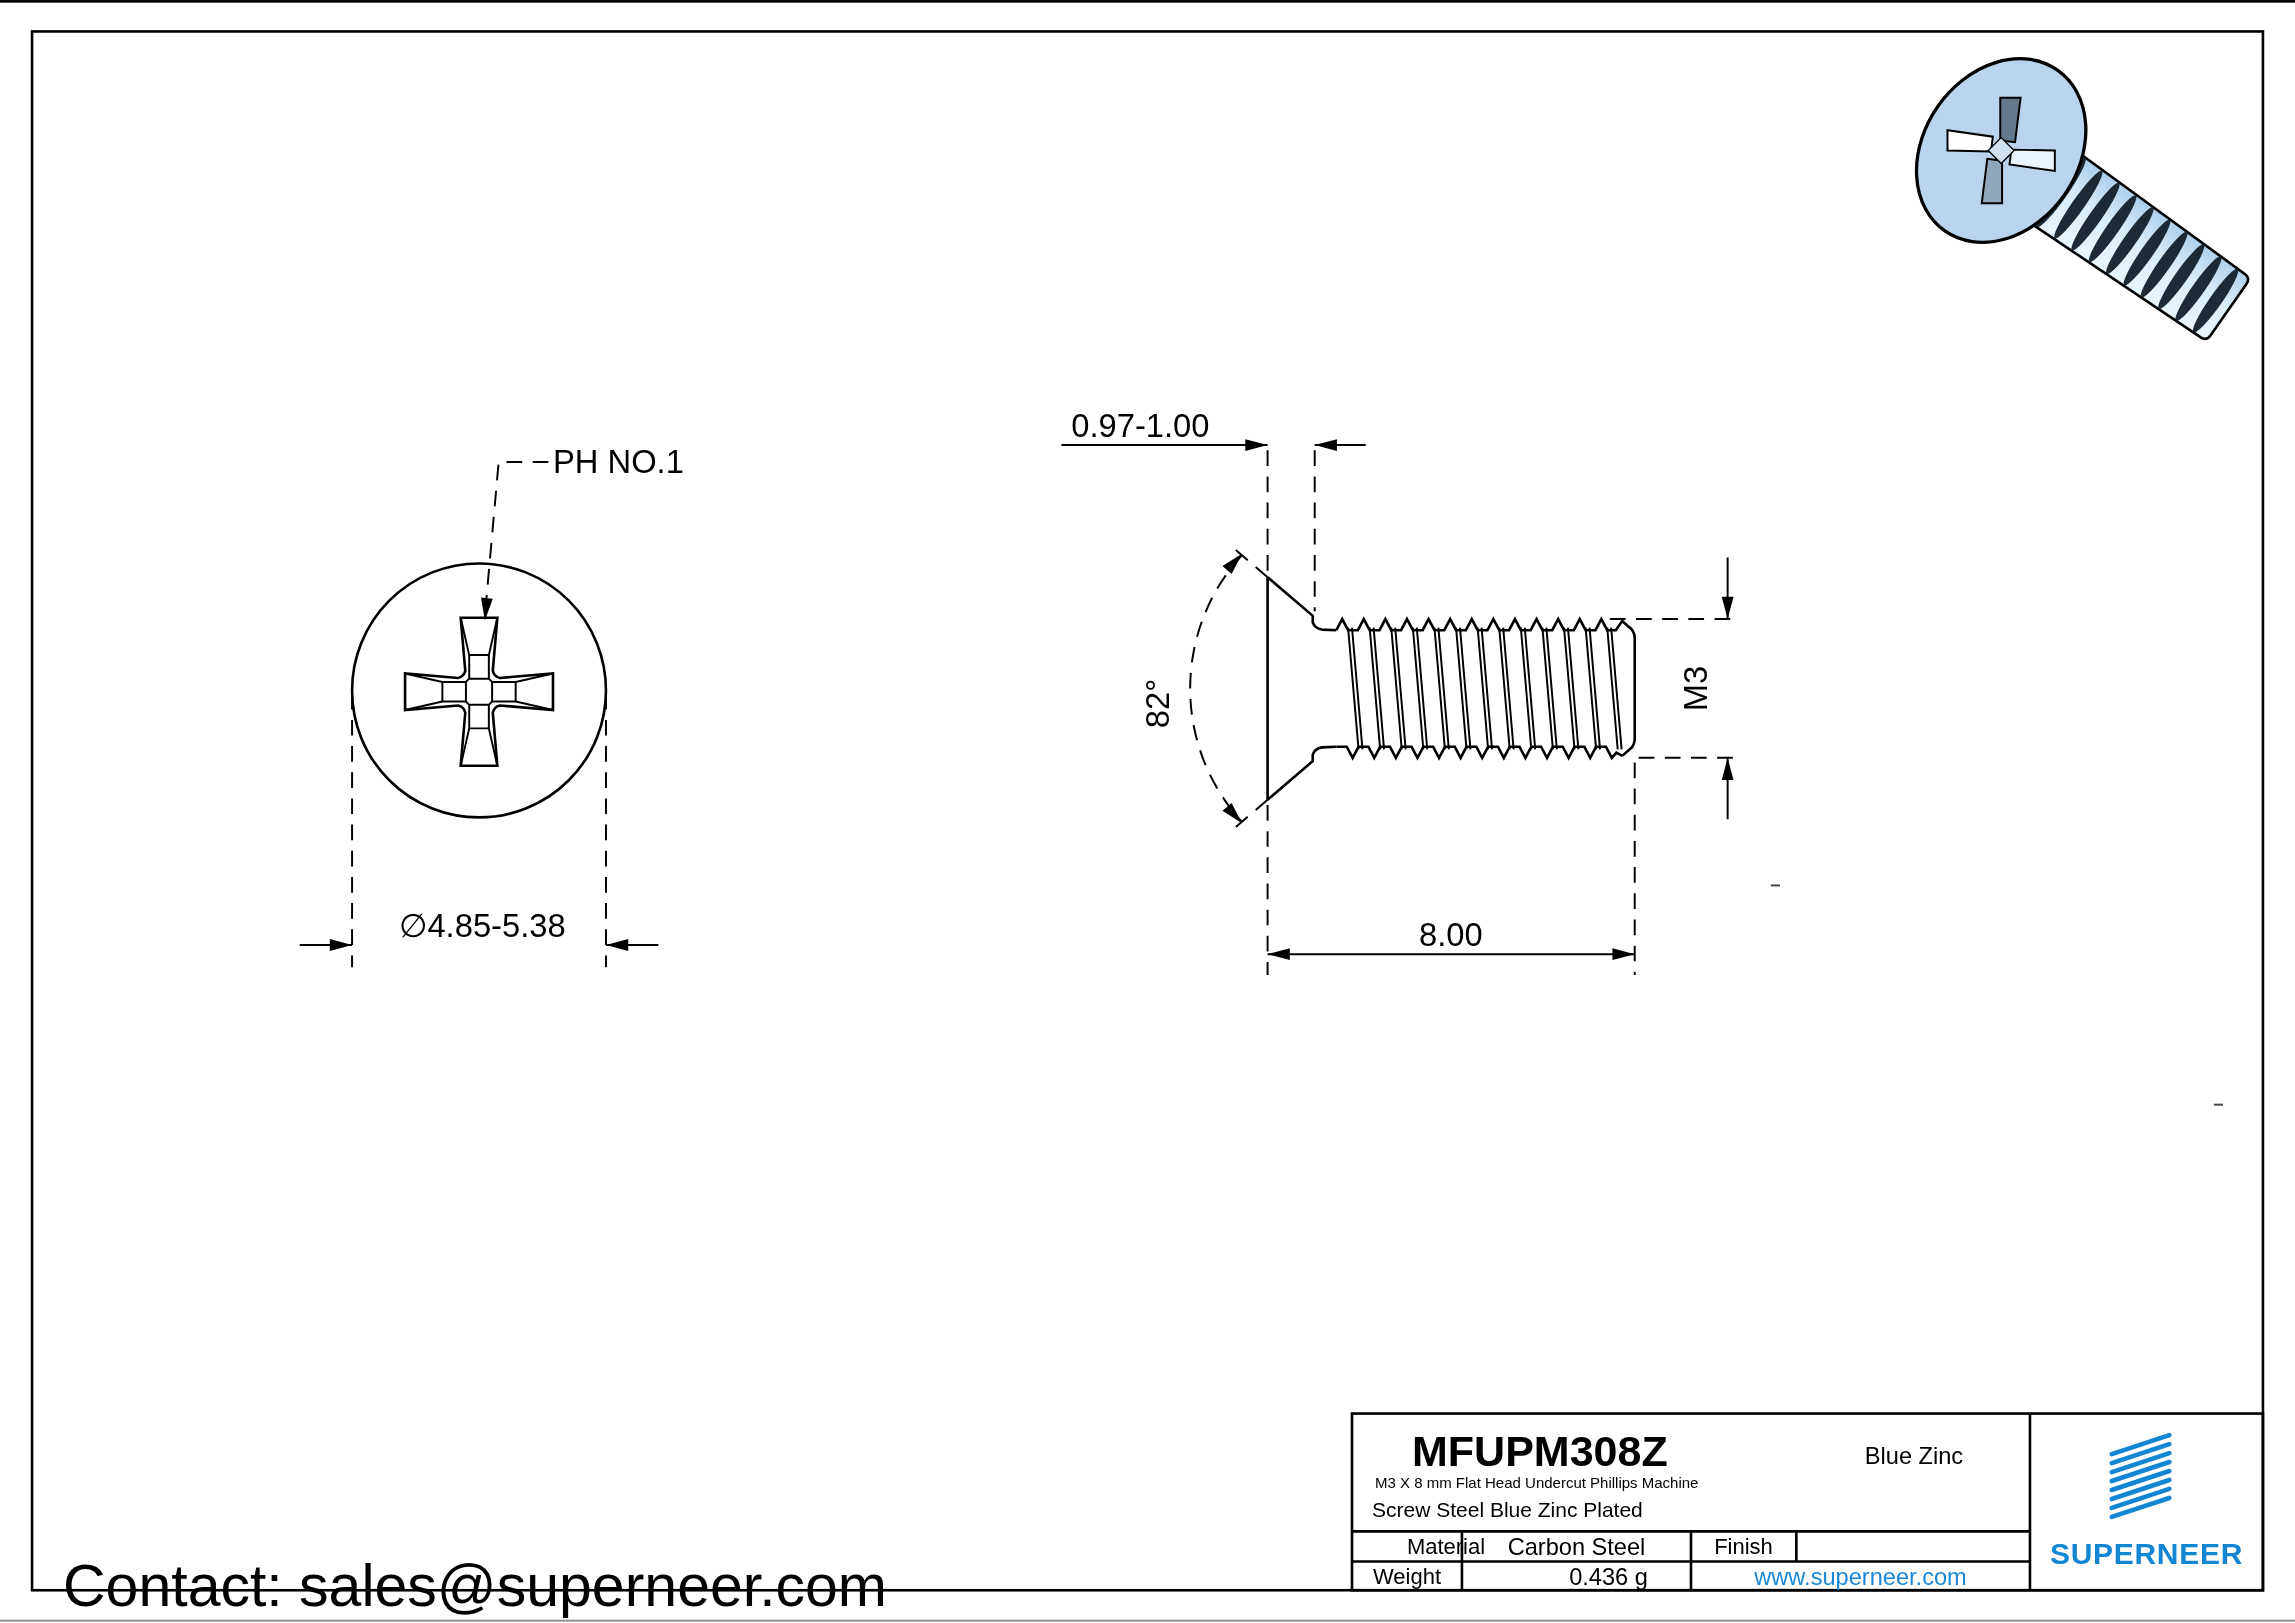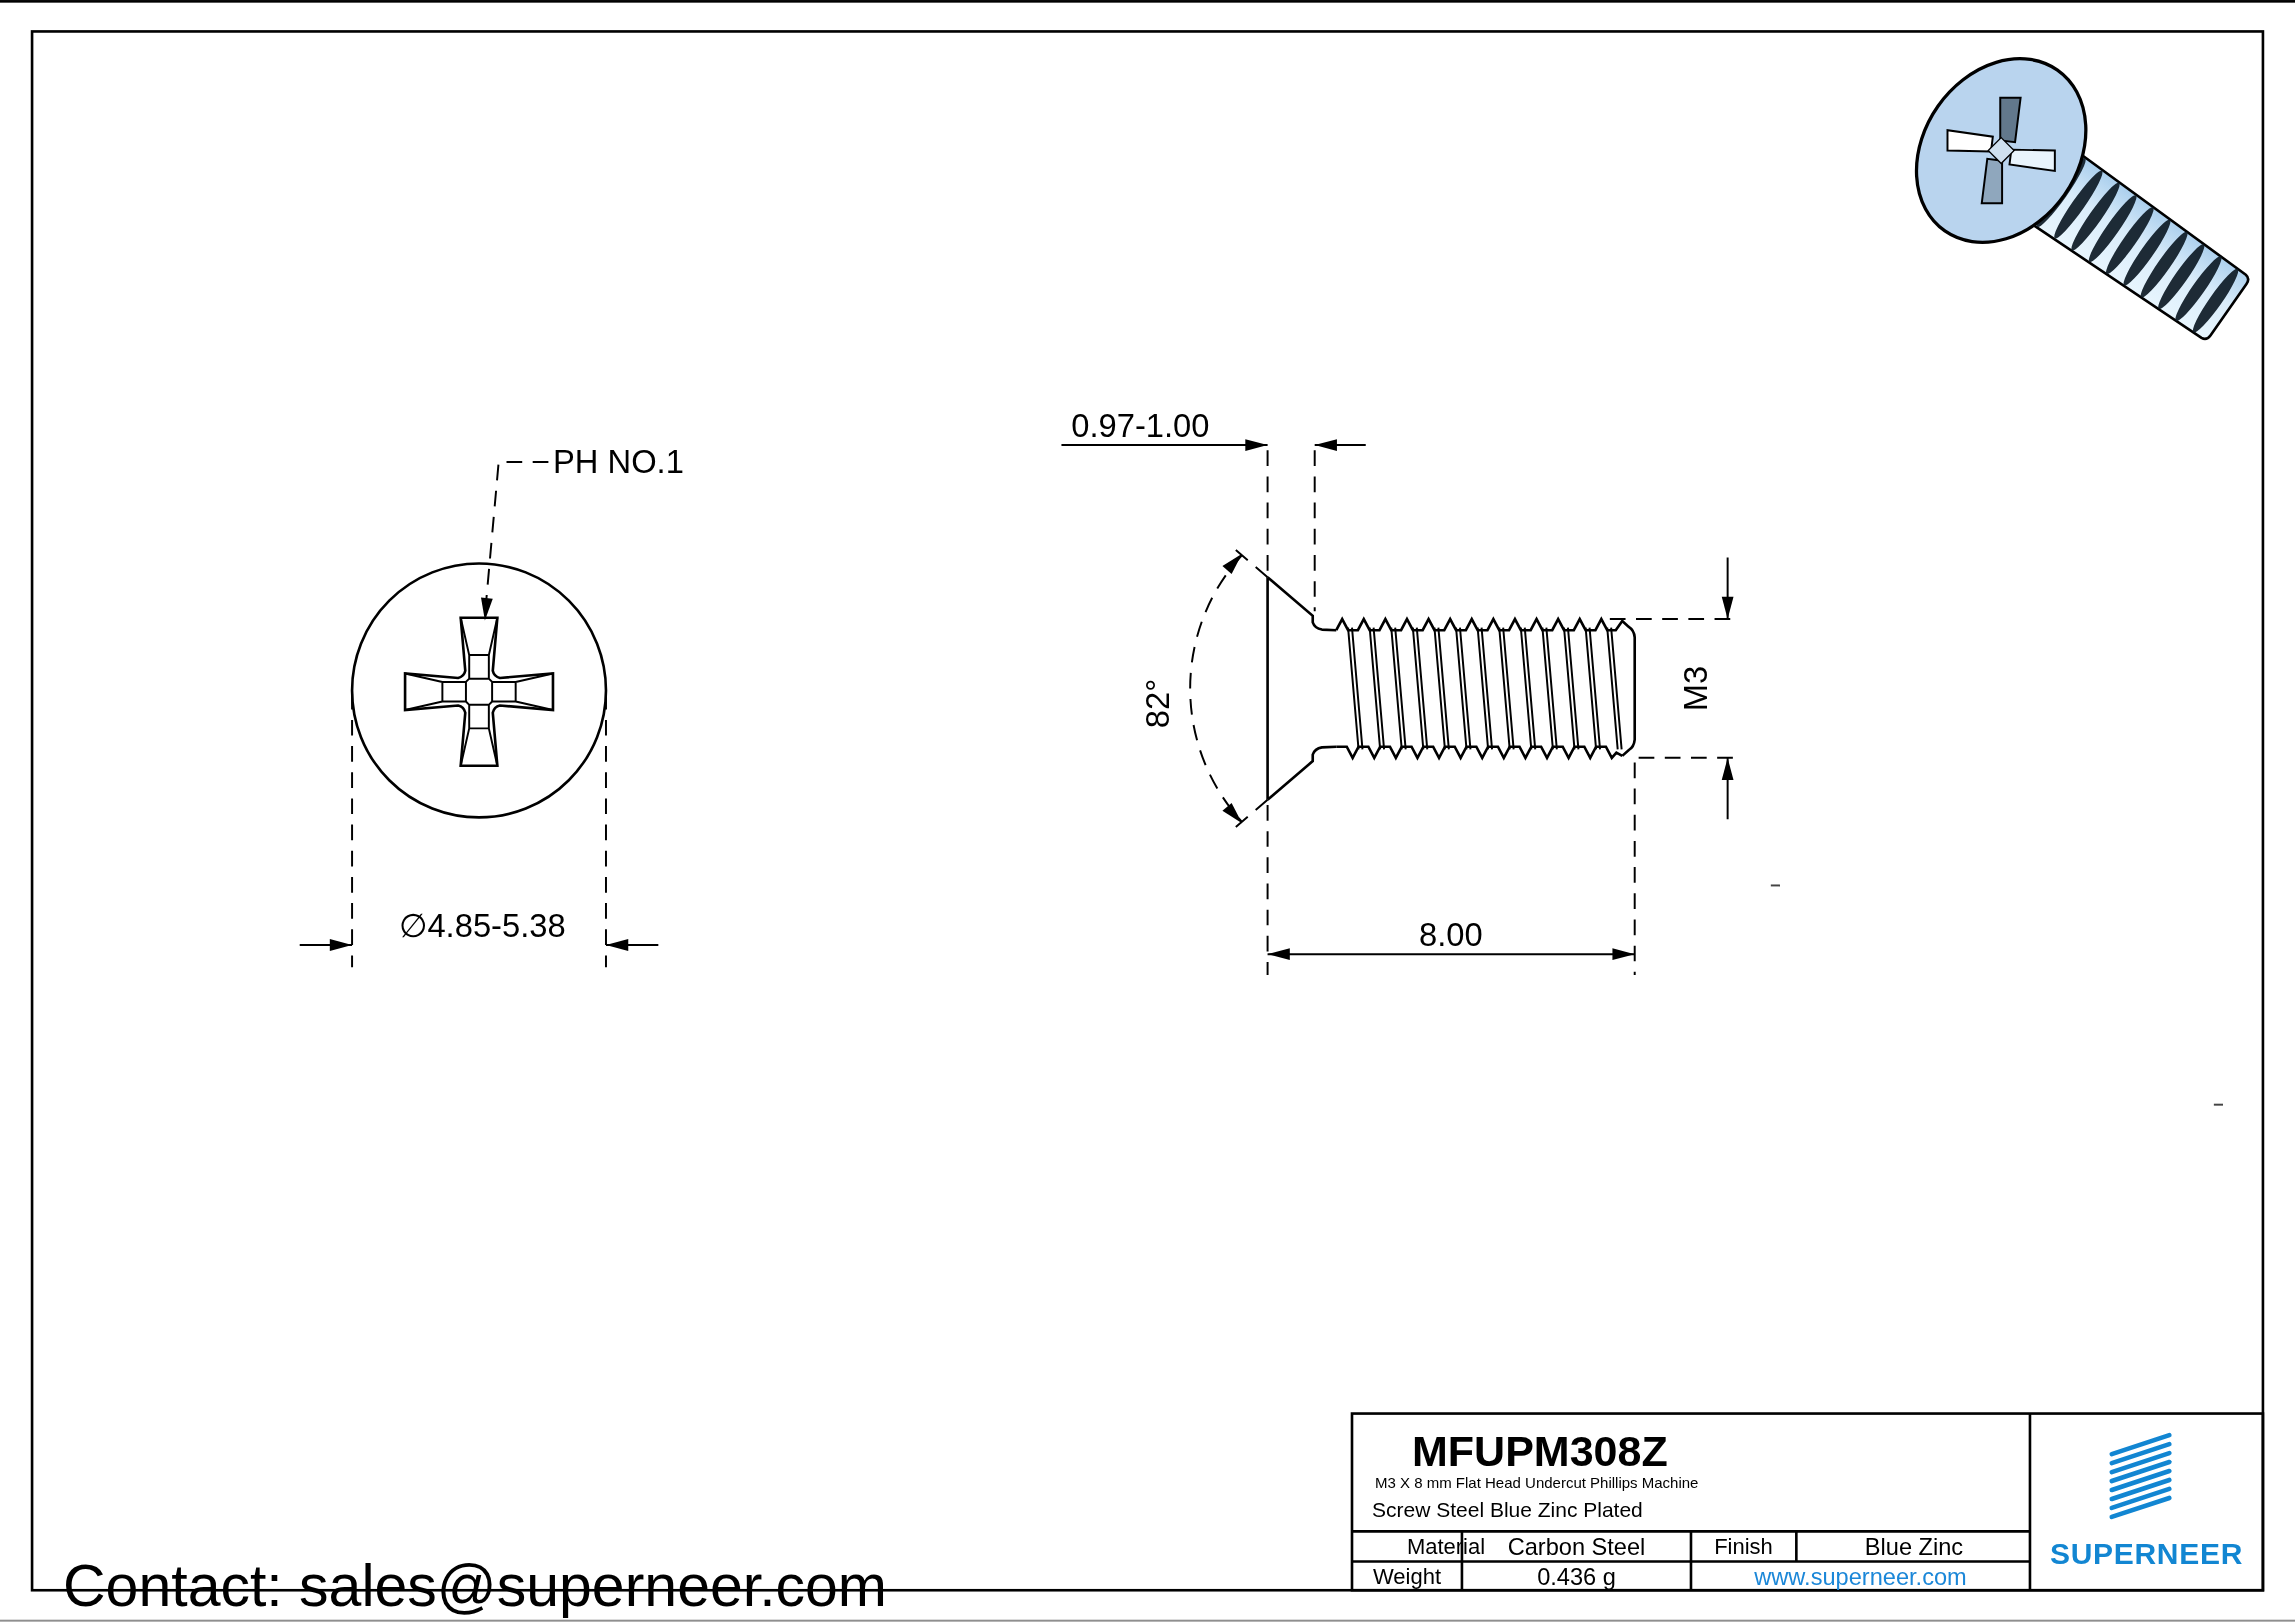--- a/index.html
+++ b/index.html
@@ -12,23 +12,23 @@
     left:63px;top:1552px;font-size:59px;color:#000;letter-spacing:0px;
   }
   .tb-text{color:#000;}
   #part-number{left:1372px;top:1427px;font-size:43px;font-weight:bold;margin-left:40px;}
   #desc-line1{left:1332px;top:1474px;font-size:15px;margin-left:43px;}
   #desc-line2{left:1372px;top:1498px;font-size:21px;}
   .cell{display:flex;align-items:center;justify-content:center;font-size:22px;color:#000;}
   #cell-material-label{left:1391px;top:1532px;width:110px;height:30px;border-radius:7px;}
   #cell-material-value{left:1462px;top:1532px;width:229px;height:30px;font-size:23.6px;}
   #cell-finish-label{left:1691px;top:1532px;width:105px;height:30px;}
-  #cell-finish-value{left:1797px;top:1532px;width:234px;height:30px;font-size:23.6px;border-radius:6px;}
+  #cell-finish-value{left:1797px;top:1441px;width:234px;height:30px;font-size:23.6px;border-radius:6px;}
   #cell-weight-label{left:1352px;top:1562px;width:110px;height:30px;text-align:right;}
-  #cell-weight-value{left:1462px;top:1562px;width:229px;height:30px;font-size:23.6px;}
+  #cell-weight-value{left:1462px;top:1562px;width:229px;height:30px;font-size:23.6px;padding-left:32px;}
   #cell-website{left:1691px;top:1562px;width:339px;height:30px;font-size:23.6px;color:#1b87d8;cursor:pointer;}
   #brand-name{
     left:2030px;top:1537px;width:233px;height:34px;display:flex;align-items:center;justify-content:center;
     font-size:30px;font-weight:bold;letter-spacing:0.7px;color:#1286d2;
   }
 </style>
 </head>
 <body>
 
 <svg class="abs" style="left:0;top:0" width="2295" height="1623" viewBox="0 0 3507 2480">

